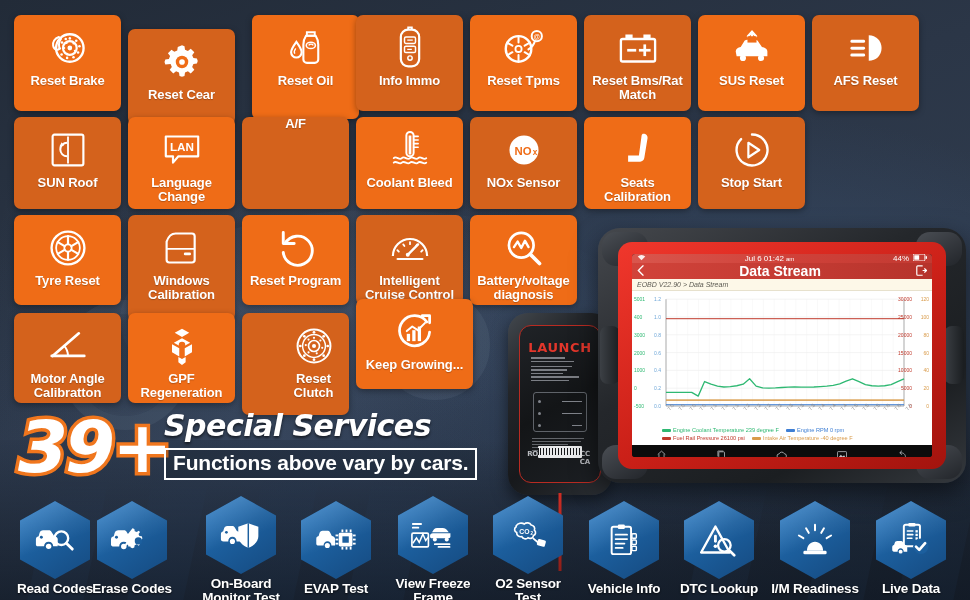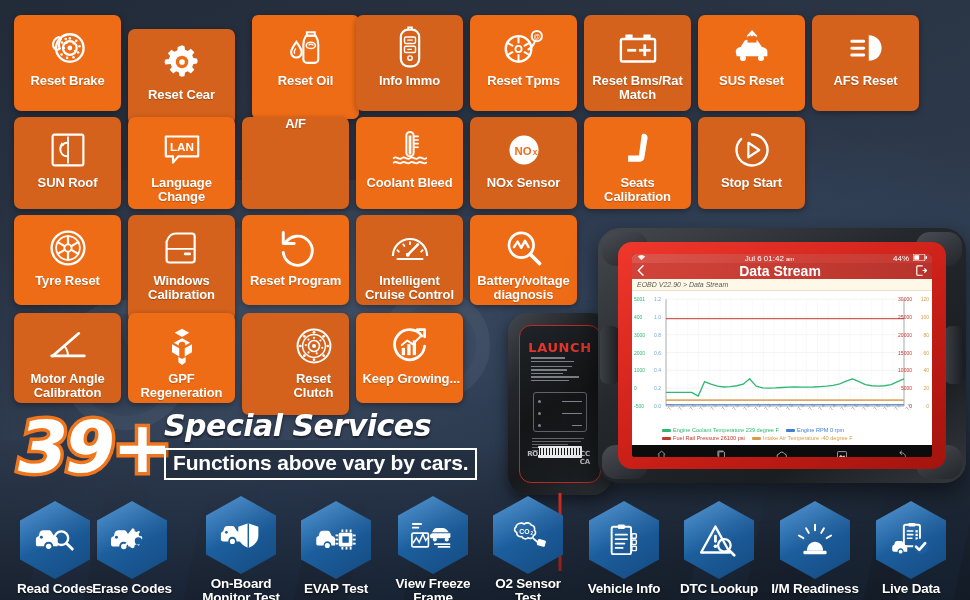--- a/index.html
+++ b/index.html
@@ -529,21 +529,21 @@
               <circle cx="32" cy="25" r="1.2"></circle>
               <circle cx="26" cy="31" r="1.2"></circle>
               <circle cx="17" cy="30" r="1.2"></circle>
               <circle cx="14" cy="22" r="1.2"></circle>
               <circle cx="17" cy="16" r="1.2"></circle>
             </g>
           </svg>
         </div>
         <div class="lbl">Reset Clutch</div>
       </div>
-      <div class="tile a twoline" style="left: 356px; top: 313px; width: 107px; height: 90px; align-items: flex-end;">
+      <div class="tile a twoline" style="left: 356px; top: 299px; width: 117px; height: 90px;">
         <div class="ico">
           <svg width="42" height="42" viewBox="0 0 46 46">
             <path d="M36 12A16.5 16.5 0 1 0 39 23" fill="none" stroke="#ffffff" stroke-width="3" stroke-linecap="round"></path>
             <path d="M31 5h8v8" fill="none" stroke="#ffffff" stroke-width="3" stroke-linecap="round" stroke-linejoin="round"></path>
             <rect x="14" y="25" width="3.6" height="8" fill="#ffffff"></rect>
             <rect x="20" y="21" width="3.6" height="12" fill="#ffffff"></rect>
             <rect x="26" y="17" width="3.6" height="16" fill="#ffffff"></rect>
             <path d="M14 22l6-5 6 4 8-8" fill="none" stroke="#ffffff" stroke-width="2.2" stroke-linecap="round" stroke-linejoin="round"></path>
           </svg>
         </div>

